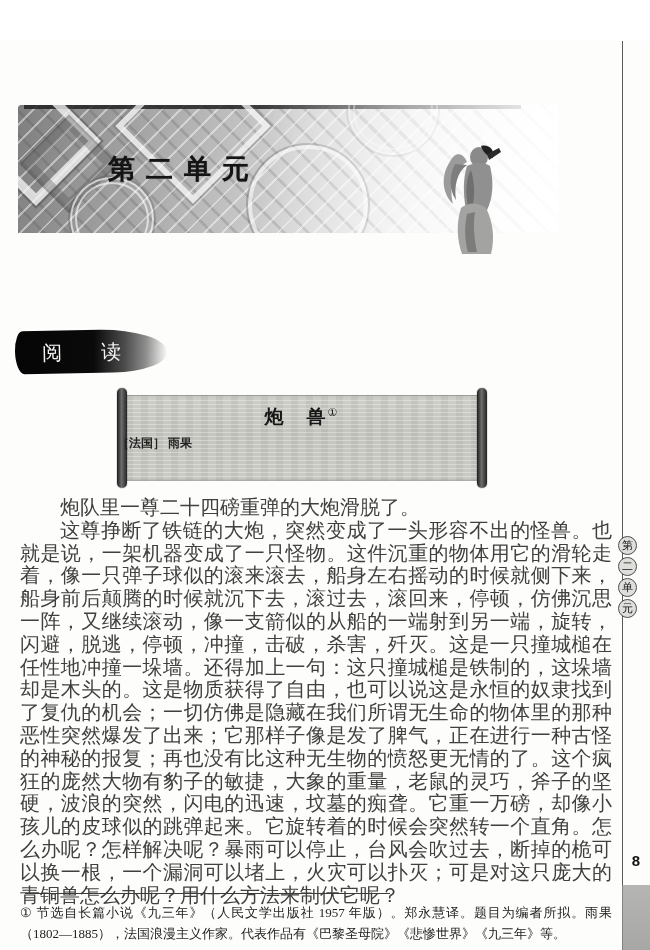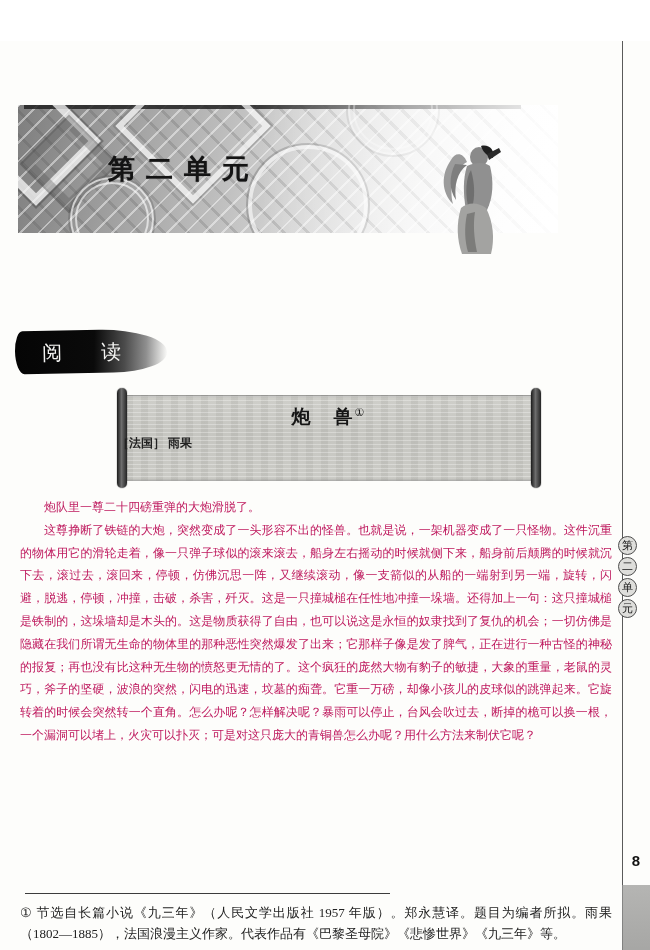--- a/index.html
+++ b/index.html
@@ -47,21 +47,21 @@
     background:linear-gradient(92deg, #050505 0%, #0a0a0a 52%, #4c4c4c 72%, #8f8f8f 86%, rgba(190,190,190,0) 100%);
     border-radius:10px 58% 46% 12px / 26px 70% 58% 30px;
     transform:rotate(-1deg);
   }
   .read-label .txt {
     position:absolute; left:27px; top:9px; color:#f4f4f2;
     font-size:20px; letter-spacing:17px; font-family:"Liberation Serif", serif;
   }
 
   
-  .scroll { position:absolute; left:117px; top:347px; width:424px; height:100px; }
+  .scroll { position:absolute; left:117px; top:347px; width:370px; height:100px; }
   .scroll-body {
     position:absolute; left:9px; right:9px; top:7px; bottom:7px;
     background:
       repeating-linear-gradient(0deg, rgba(255,255,255,.30) 0 1px, transparent 1px 4px),
       repeating-linear-gradient(90deg, rgba(110,110,104,.10) 0 7px, transparent 7px 15px),
       linear-gradient(180deg, #cfcfca 0%, #c6c6c1 45%, #cbcbc6 100%);
     box-shadow: inset 0 1px 2px rgba(80,80,80,.5), inset 0 -1px 2px rgba(80,80,80,.4);
   }
   .rod {
     position:absolute; top:0; width:10px; height:100px; border-radius:5px;
@@ -75,21 +75,21 @@
   }
   .lesson-title sup { font-size:11px; font-weight:normal; vertical-align:super; }
   .lesson-author {
     position:absolute; left:0; right:0; top:47px; text-align:left;
     font-size:12px; font-weight:bold; color:#222;
   }
 
   
   .body-text {
     position:absolute; left:20px; top:455px; width:592px;
-    font-size:12px; line-height:22.8px; text-align:justify; color:#be185d;
+    font-size:20px; line-height:22.8px; text-align:justify; color:#404040;
   }
   .body-text p { text-indent:2em; }
 
   
   .footnote-sep { position:absolute; left:25px; top:852px; width:365px; height:1px; background:#3c3c3c; }
   .footnote {
     position:absolute; left:20px; top:861px; width:592px;
     font-size:13px; line-height:21px; text-align:justify; color:#222;
   }
   .footnote .marker { margin-right:4px; }

